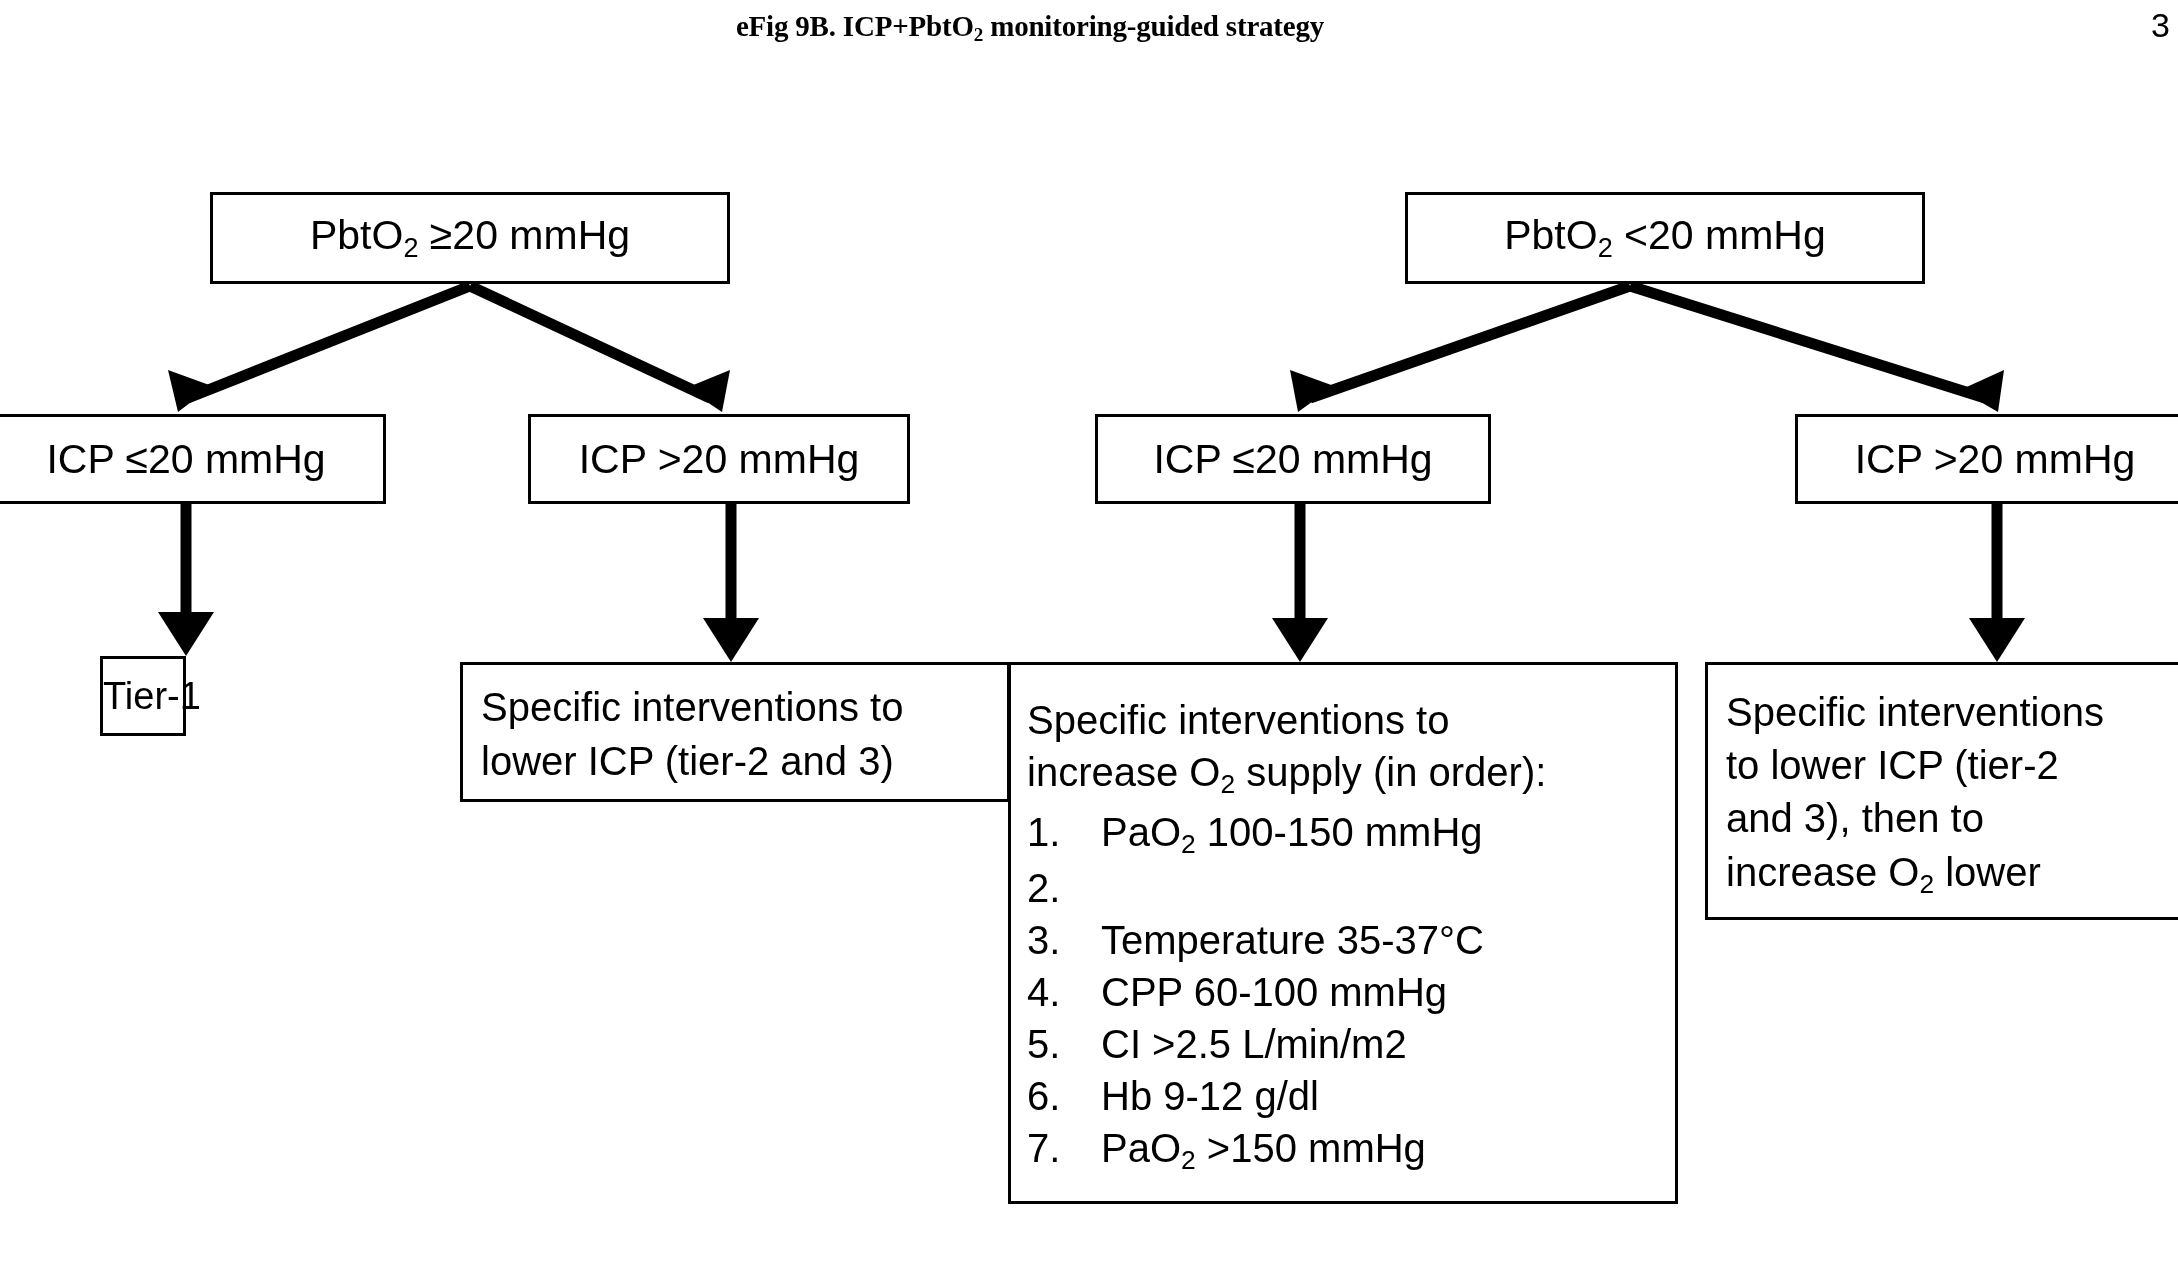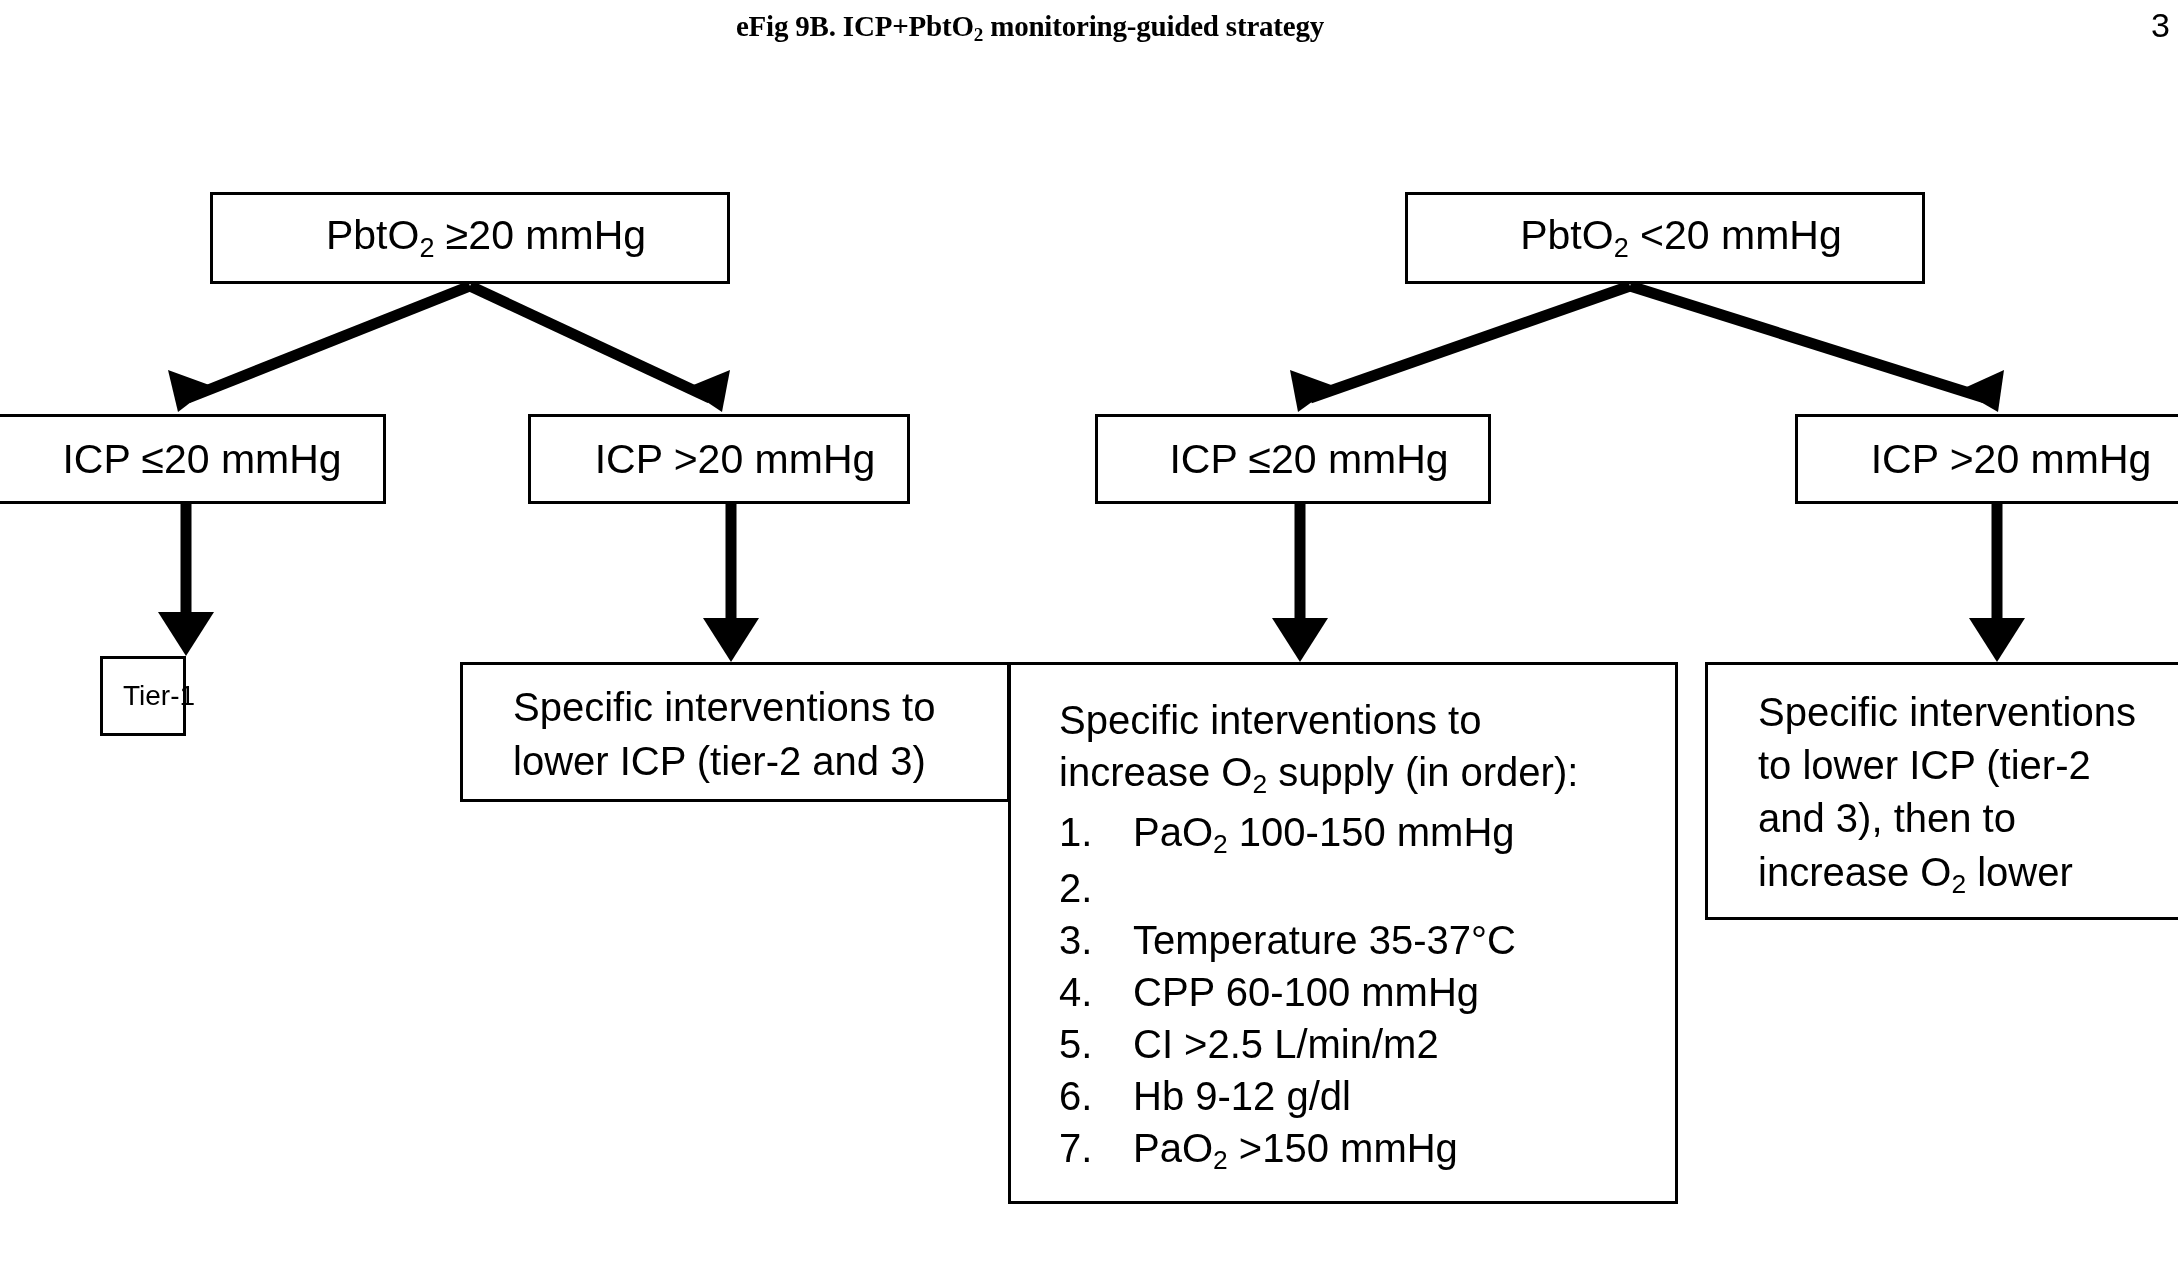--- a/index.html
+++ b/index.html
@@ -54,34 +54,34 @@
     line-height: 1.18;
     white-space: nowrap;
     z-index: 3;
   }
   .node.center { justify-content: center; }
   .node.left-text {
     justify-content: flex-start;
     white-space: normal;
     align-items: center;
   }
-  .node .inner { width: 100%; margin-left: 32px; }
+  .node .inner { width: 100%; }
 
   
   #node-pbto2-high { left: 210px;  top: 192px; width: 520px; height: 92px; }
   #node-pbto2-low  { left: 1405px; top: 192px; width: 520px; height: 92px; }
 
   #node-icp-low-1  { left: -14px;  top: 414px; width: 400px; height: 90px; }
   #node-icp-high-1 { left: 528px;  top: 414px; width: 382px; height: 90px; }
   #node-icp-low-2  { left: 1095px; top: 414px; width: 396px; height: 90px; }
   #node-icp-high-2 { left: 1795px; top: 414px; width: 400px; height: 90px; }
 
   #node-tier1 {
     left: 100px; top: 656px; width: 86px; height: 80px;
-    font-size: 28px;
+    font-size: 38px;
   }
   #node-lower-icp {
     left: 460px; top: 662px; width: 550px; height: 140px;
     padding: 14px 18px 10px 18px;
     font-size: 40px;
     line-height: 1.35;
   }
   #node-increase-o2 {
     left: 1008px; top: 662px; width: 670px; height: 542px;
     padding: 14px 16px 8px 16px;

